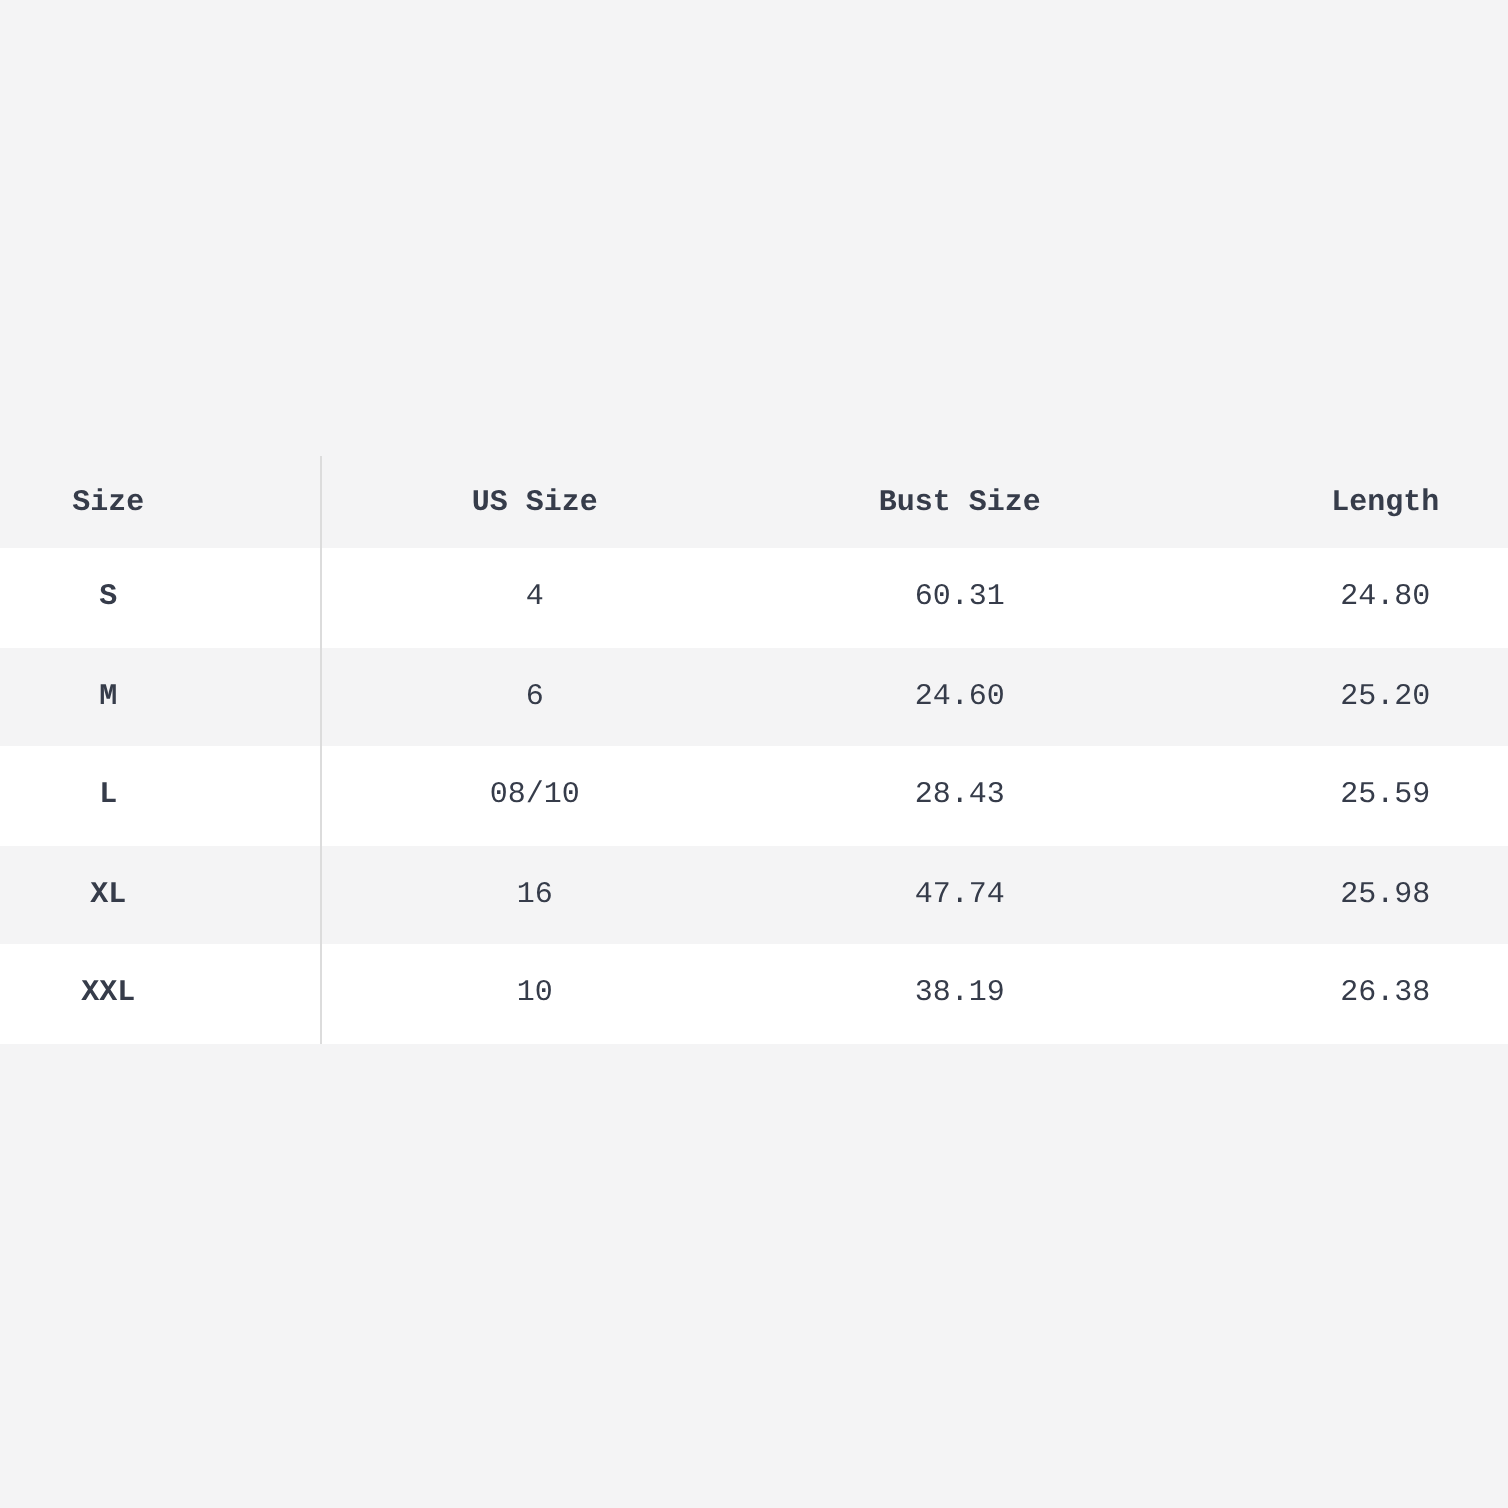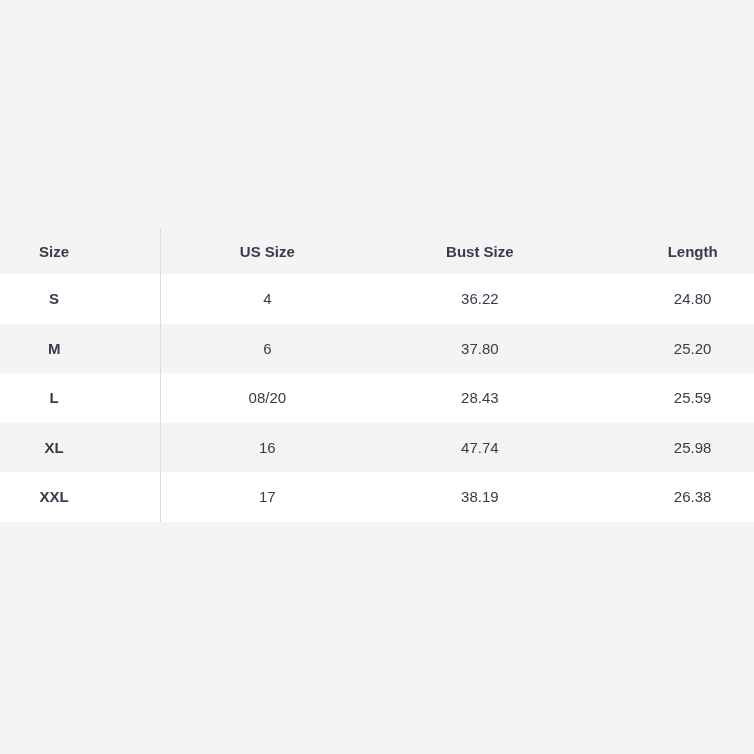--- a/index.html
+++ b/index.html
@@ -14,20 +14,21 @@
     color: #363c4a;
     overflow: hidden;
     position: relative;
   }
   .size-chart-viewport {
     position: absolute;
     top: 228px;
     left: 0;
     width: 754px;
     overflow: hidden;
+    font-family: Liberation Mono, monospace;
   }
   table.size-chart {
     border-collapse: collapse;
     table-layout: fixed;
     width: 851px;          
     margin-left: -52px;    
     color: #363c4a;
   }
   table.size-chart col {
     width: 212.75px;
@@ -77,42 +78,42 @@
         <th>Size</th>
         <th>US Size</th>
         <th>Bust Size</th>
         <th>Length</th>
       </tr>
     </thead>
     <tbody>
       <tr>
         <th>S</th>
         <td>4</td>
-        <td>36.22</td>
+        <td>60.31</td>
         <td>24.80</td>
       </tr>
       <tr>
         <th>M</th>
         <td>6</td>
-        <td>37.80</td>
+        <td>24.60</td>
         <td>25.20</td>
       </tr>
       <tr>
         <th>L</th>
-        <td>08/20</td>
+        <td>08/10</td>
         <td>28.43</td>
         <td>25.59</td>
       </tr>
       <tr>
         <th>XL</th>
         <td>16</td>
         <td>47.74</td>
         <td>25.98</td>
       </tr>
       <tr>
         <th>XXL</th>
-        <td>17</td>
+        <td>10</td>
         <td>38.19</td>
         <td>26.38</td>
       </tr>
     </tbody>
   </table>
 </div>
 
 </body></html>

